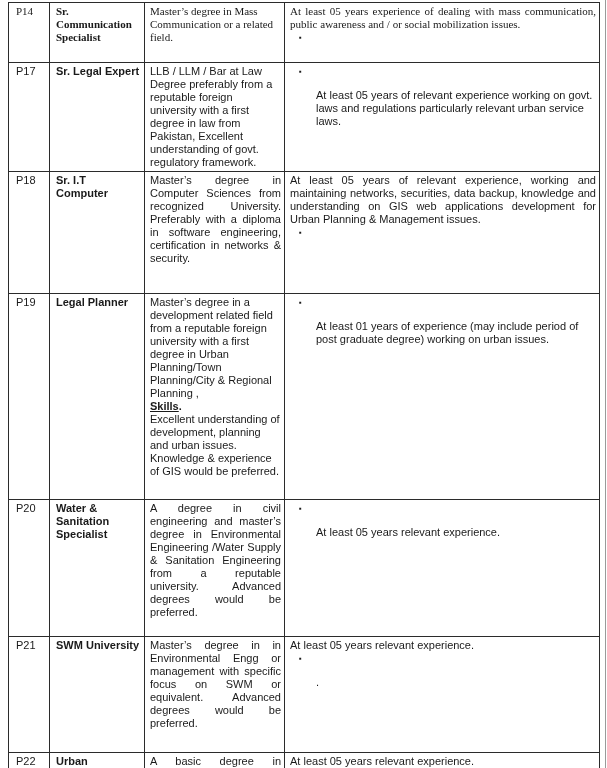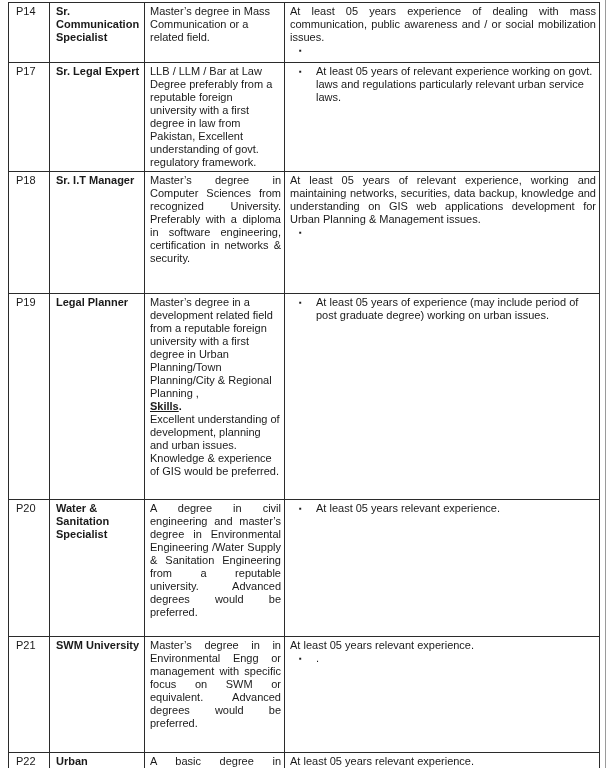--- a/index.html
+++ b/index.html
@@ -41,22 +41,22 @@
   td.exp{padding:2px 3px 2px 5px;}
   .justify{text-align:justify;}
   .force-justify{text-align:justify;text-align-last:justify;}
   .skills-line{font-weight:bold;}
   .skills-line .u{text-decoration:underline;margin-top:28px;}
   .bullet-item{display:flex;padding-left:9px;}
   .bullet-marker{
     flex:0 0 17px;width:17px;
     font-size:8px;line-height:13px;
   }
-  .bullet-text{flex:1;}
-  tr.r14{height:60px;}
+  .bullet-text{flex:1;margin-top:24px;}
+  tr.r14{height:60px;font-family:Liberation Serif, serif;}
   tr.r17{height:101px;}
   tr.r18{height:122px;padding-left:43px;}
   tr.r19{height:206px;}
   tr.r20{height:137px;}
   tr.r21{height:116px;}
   tr.r22{height:40px;}
 </style>
 </head>
 <body>
 
@@ -93,21 +93,21 @@
     <td class="exp">
       <div class="bullet-item">
         <span class="bullet-marker">▪</span>
         <span class="bullet-text">At least 05 years of relevant experience working on govt. laws and regulations particularly relevant urban service laws.</span>
       </div>
     </td>
   </tr>
 
   <tr class="r18">
     <td class="code">P18</td>
-    <td class="title">Sr. I.T Manager</td>
+    <td class="title">Sr. I.T Computer</td>
     <td class="qual">
       <div class="para justify">Master’s degree in Computer Sciences from recognized University. Preferably with a diploma in software engineering, certification in networks &amp; security.</div>
     </td>
     <td class="exp">
       <div class="para justify">At least 05 years of relevant experience, working and maintaining networks, securities, data backup, knowledge and understanding on GIS web applications development for Urban Planning &amp; Management issues.</div>
       <div class="bullet-item">
         <span class="bullet-marker">▪</span>
         <span class="bullet-text"></span>
       </div>
     </td>
@@ -117,21 +117,21 @@
     <td class="code">P19</td>
     <td class="title">Legal Planner</td>
     <td class="qual">
       <div class="para">Master’s degree in a development related field from a reputable foreign university with a first degree in Urban Planning/Town Planning/City &amp; Regional Planning ,</div>
       <div class="skills-line"><span class="u">Skills</span><span>.</span></div>
       <div class="para">Excellent understanding of development, planning and urban issues. Knowledge &amp; experience of GIS would be preferred.</div>
     </td>
     <td class="exp">
       <div class="bullet-item">
         <span class="bullet-marker">▪</span>
-        <span class="bullet-text">At least 05 years of experience (may include period of post graduate degree) working on urban issues.</span>
+        <span class="bullet-text">At least 01 years of experience (may include period of post graduate degree) working on urban issues.</span>
       </div>
     </td>
   </tr>
 
   <tr class="r20">
     <td class="code">P20</td>
     <td class="title">Water &amp; Sanitation Specialist</td>
     <td class="qual">
       <div class="para justify">A degree in civil engineering and master’s degree in Environmental Engineering /Water Supply &amp; Sanitation Engineering from a reputable university. Advanced degrees would be preferred.</div>
     </td>

